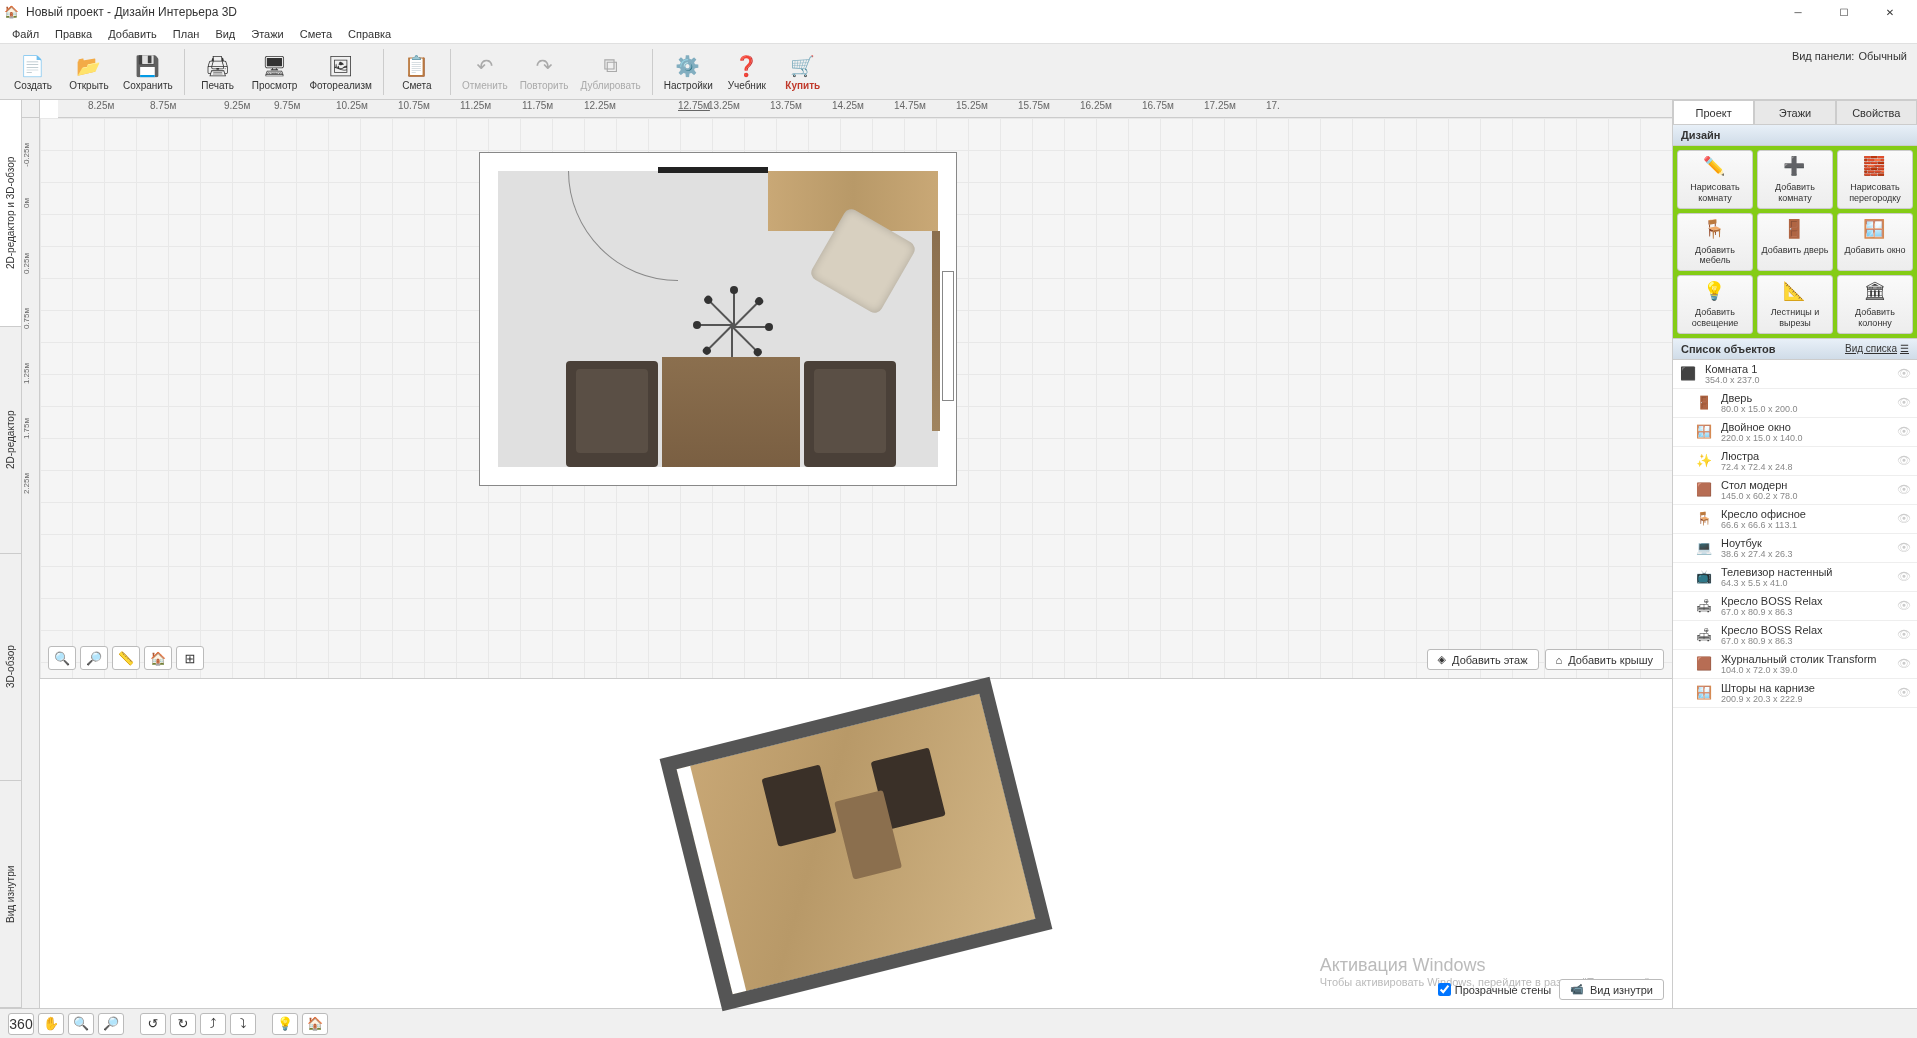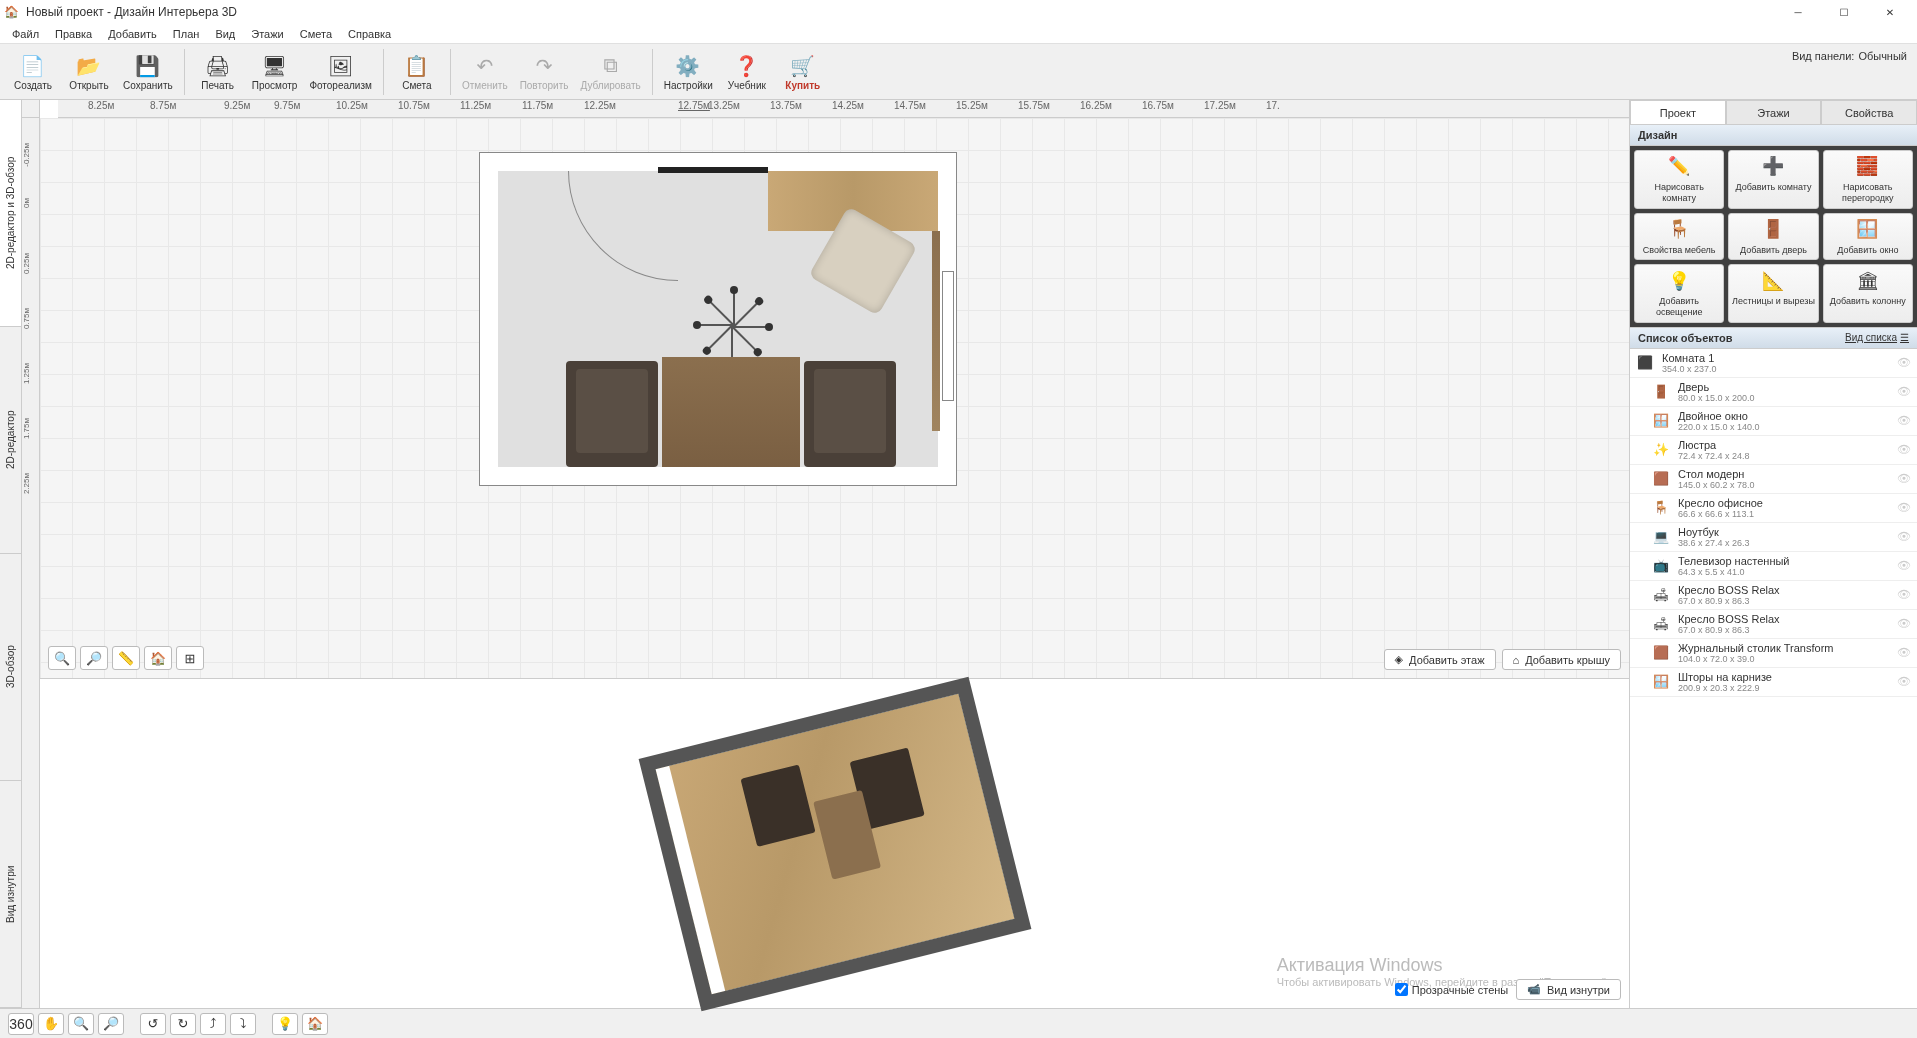--- a/index.html
+++ b/index.html
@@ -73,21 +73,21 @@
 .room-3d .furn3d { position: absolute; background: #3a3028; border-radius: 3px; }
 .room-3d .f1 { left: 80px; top: 30px; width: 60px; height: 70px; }
 .room-3d .f2 { left: 190px; top: 40px; width: 60px; height: 70px; }
 .room-3d .f3 { left: 145px; top: 70px; width: 50px; height: 80px; background: #8b6f4e; }
 .room-3d .wall3d { position: absolute; left: 0; top: 0; width: 14px; height: 100%; background: #fff; }
 .canvas-3d .ct-br { position: absolute; right: 8px; bottom: 8px; display: flex; gap: 8px; align-items: center; font-size: 11px; }
 .canvas-3d .watermark { position: absolute; right: 20px; bottom: 20px; color: #bbb; font-size: 18px; text-align: left; }
 .canvas-3d .watermark .sub { font-size: 11px; }
 
 
-.right-panel { width: 288px; background: #404040; border-left: 1px solid #ccc; display: flex; flex-direction: column; }
+.right-panel { width: 245px; background: #84cc16; border-left: 1px solid #ccc; display: flex; flex-direction: column; }
 .rtabs { display: flex; height: 24px; }
 .rtab { flex: 1; display: flex; align-items: center; justify-content: center; font-size: 11px; border: 1px solid #ccc; border-bottom: none; background: #e8e8e8; cursor: pointer; }
 .rtab.active { background: #fff; }
 .section-hdr { background: linear-gradient(#e8f0f8, #d0dce8); padding: 4px 8px; font-size: 11px; font-weight: bold; color: #333; border-top: 1px solid #ccc; border-bottom: 1px solid #ccc; display: flex; justify-content: space-between; align-items: center; }
 .section-hdr .link { font-weight: normal; font-size: 10px; text-decoration: underline; cursor: pointer; display: flex; align-items: center; gap: 3px; }
 .design-grid { display: grid; grid-template-columns: 1fr 1fr 1fr; gap: 4px; padding: 4px; }
 .design-btn { background: linear-gradient(#fafafa, #ededed); border: 1px solid #ccc; border-radius: 3px; padding: 4px 2px; display: flex; flex-direction: column; align-items: center; gap: 3px; cursor: pointer; font-size: 9px; text-align: center; line-height: 1.2; }
 .design-btn .db-icon { width: 24px; height: 24px; display: flex; align-items: center; justify-content: center; font-size: 18px; }
 .obj-list { flex: 1; overflow-y: auto; background: #fff; }
 .obj-item { display: flex; align-items: center; padding: 3px 6px; border-bottom: 1px solid #eee; gap: 8px; cursor: pointer; }
@@ -340,21 +340,21 @@
         <div class="design-btn">
           <span class="db-icon">➕</span>
           <span>Добавить комнату</span>
         </div>
         <div class="design-btn">
           <span class="db-icon">🧱</span>
           <span>Нарисовать перегородку</span>
         </div>
         <div class="design-btn">
           <span class="db-icon">🪑</span>
-          <span>Свойства мебель</span>
+          <span>Добавить мебель</span>
         </div>
         <div class="design-btn">
           <span class="db-icon">🚪</span>
           <span>Добавить дверь</span>
         </div>
         <div class="design-btn">
           <span class="db-icon">🪟</span>
           <span>Добавить окно</span>
         </div>
         <div class="design-btn">

